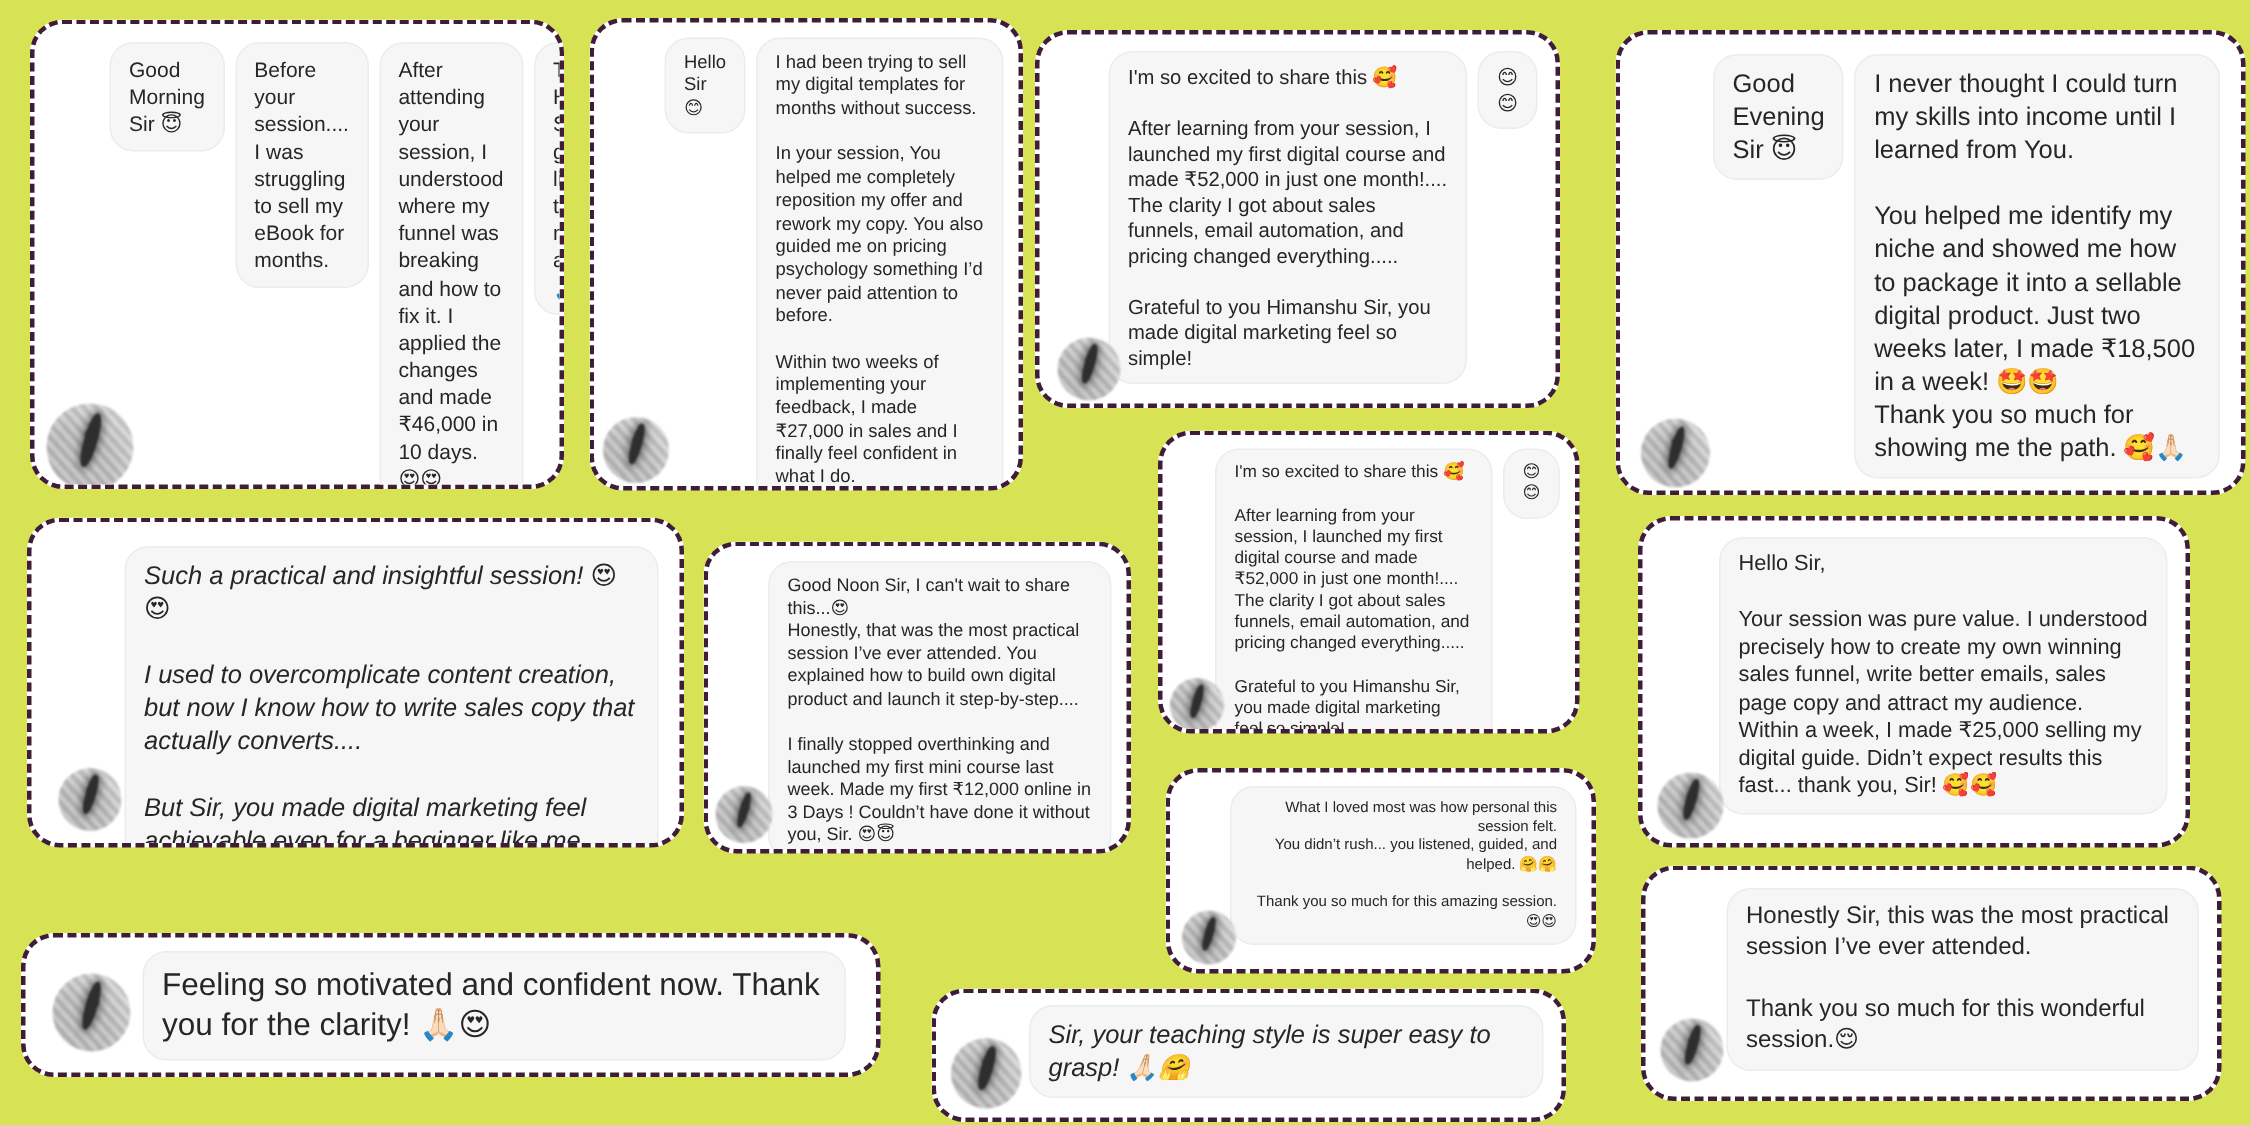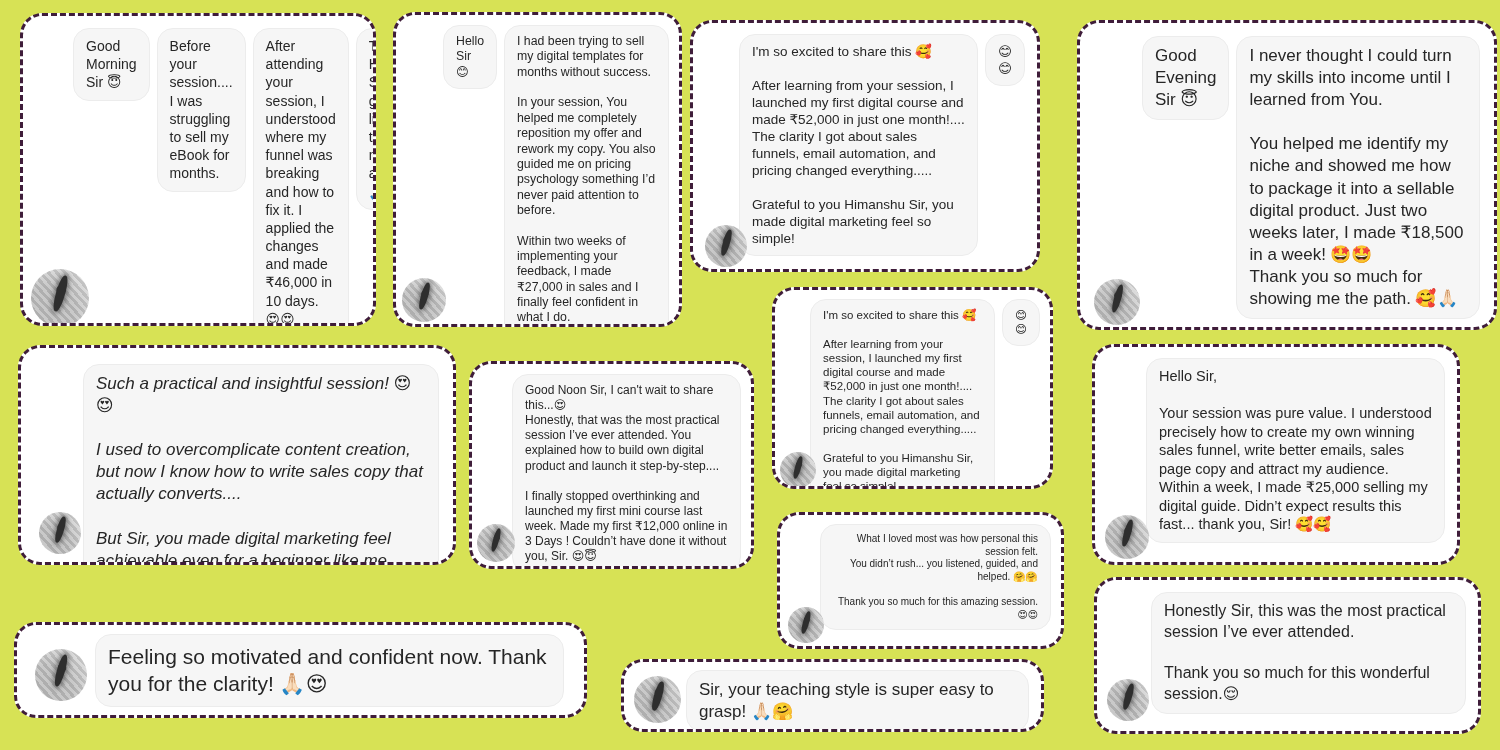--- a/index.html
+++ b/index.html
@@ -75,21 +75,21 @@
   .c8 .avatar{width:36px;height:36px;left:8px;bottom:3px;}
 
   .c9{left:1092px;top:344px;width:368px;height:221px;}
   .c9 .bubbles{margin:11px 12px 0 51px;font-size:14.5px;line-height:1.28;}
   .c9 .avatar{width:44px;height:44px;left:10px;bottom:3px;}
 
   .c10{left:14px;top:622px;width:573px;height:96px;}
   .c10 .bubbles{margin:9px 20px 0 78px;font-size:21px;}
   .c10 .avatar{width:52px;height:52px;left:18px;bottom:14px;}
 
-  .c11{left:621px;top:659px;width:423px;height:73px;}
+  .c11{left:621px;top:659px;width:423px;height:89px;font-style:italic;}
   .c11 .bubbles{margin:8px 12px 0 62px;font-size:17px;}
   .c11 .avatar{width:47px;height:47px;left:10px;bottom:6px;}
 
   .c12{left:1094px;top:577px;width:387px;height:157px;}
   .c12 .bubbles{margin:12px 12px 0 54px;font-size:16px;}
   .c12 .avatar{width:42px;height:42px;left:10px;bottom:10px;}
 </style>
 </head>
 <body>
 

